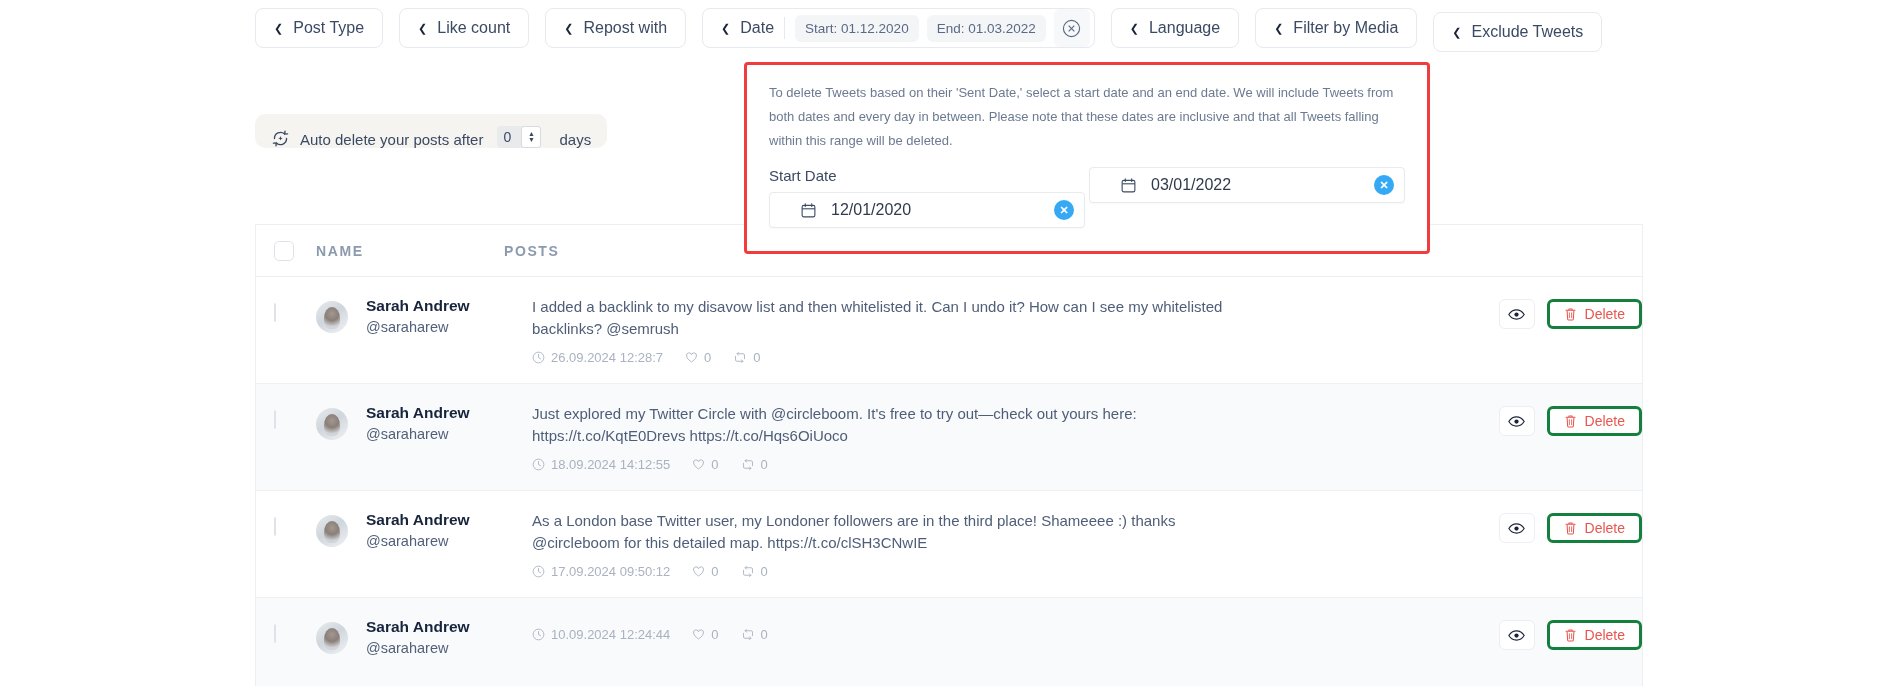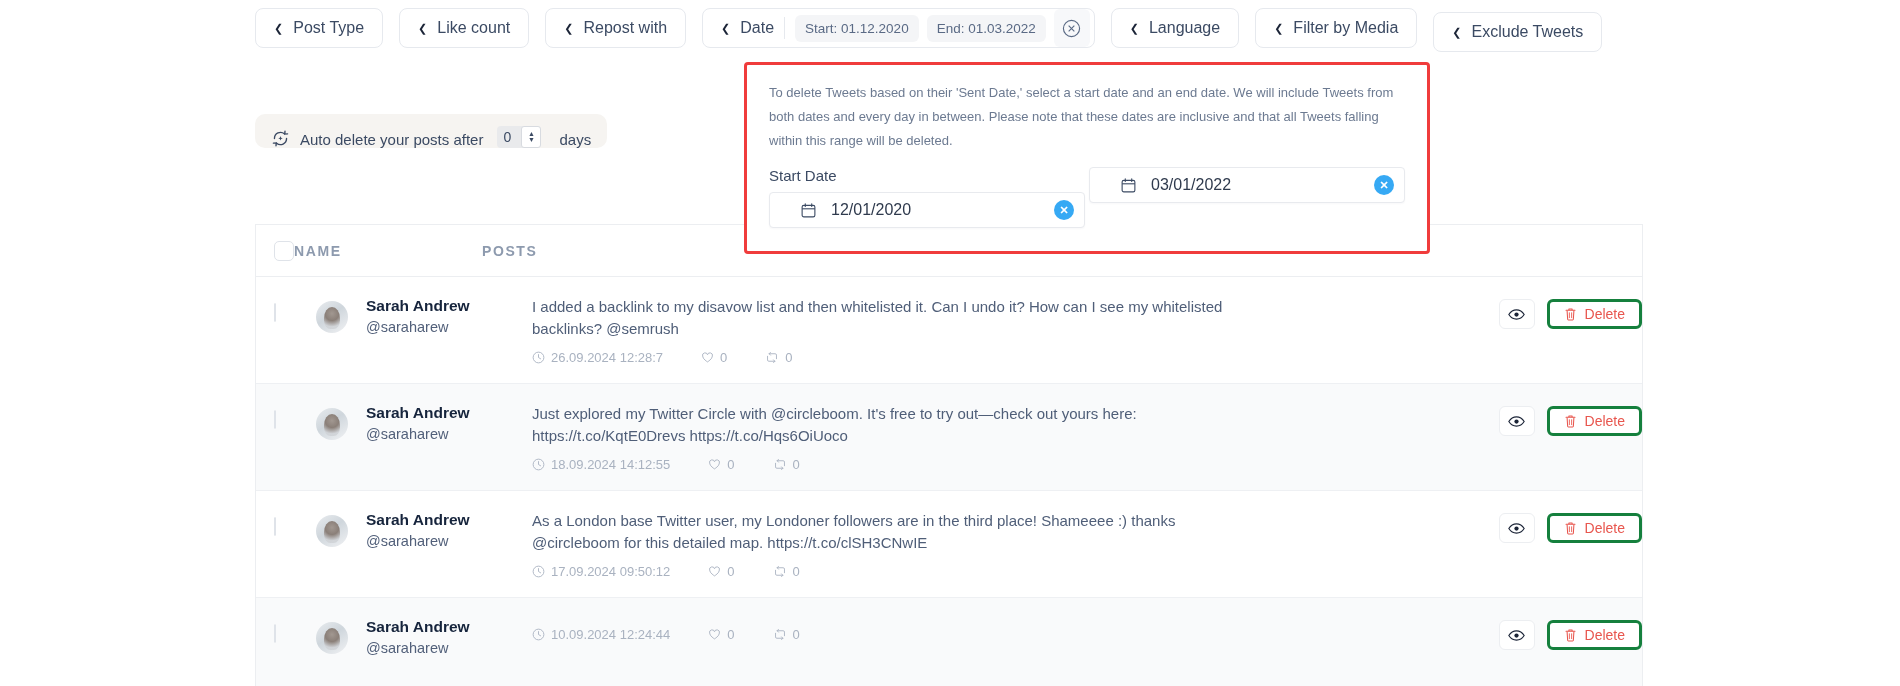--- a/index.html
+++ b/index.html
@@ -132,21 +132,21 @@
   .thead {
     height: 52px;
     display:flex; align-items:center;
     background:#ffffff;
     border-bottom:1px solid #eceef1;
     padding-left: 18px;
   }
   .th {
     color:#8d9aae; font-size:14px; font-weight:bold; letter-spacing:1.6px;
   }
-  .th-name { width: 176px; }
+  .th-name { margin-left: 22px; width: 176px; }
   .th-posts { margin-left: 12px; }
 
   .checkbox {
     width:20px; height:20px;
     border:1px solid #dfe3e9; border-radius:5px;
     background:#fff; cursor:pointer; flex:none;
   }
 
   .row {
     display:flex; align-items:flex-start;
@@ -174,21 +174,21 @@
   }
   .user-name { color:#16243c; font-size:15.5px; font-weight:bold; line-height:20px; }
   .user-handle { color:#52607a; font-size:14.5px; line-height:22px; }
 
   .post-cell { flex:1; padding-right: 24px; padding-top:1px; }
   .post-text {
     color:#4f5e78; font-size:15px; line-height:22px;
     max-width: 730px;
   }
   .post-meta {
-    display:flex; align-items:center; gap:16px;
+    display:flex; align-items:center; gap:0;
     margin-top:10px; color:#a9b2c0; font-size:13px;
   }
   .meta-item { display:flex; align-items:center; gap:6px; margin-right:22px; }
 
   .actions { display:flex; align-items:center; gap:12px; padding-top:4px; flex:none; }
   .eye-btn {
     width:36px; height:30px; border-radius:6px;
     border:1px solid #eceef1; background:#fff;
     display:flex; align-items:center; justify-content:center;
     cursor:pointer;

